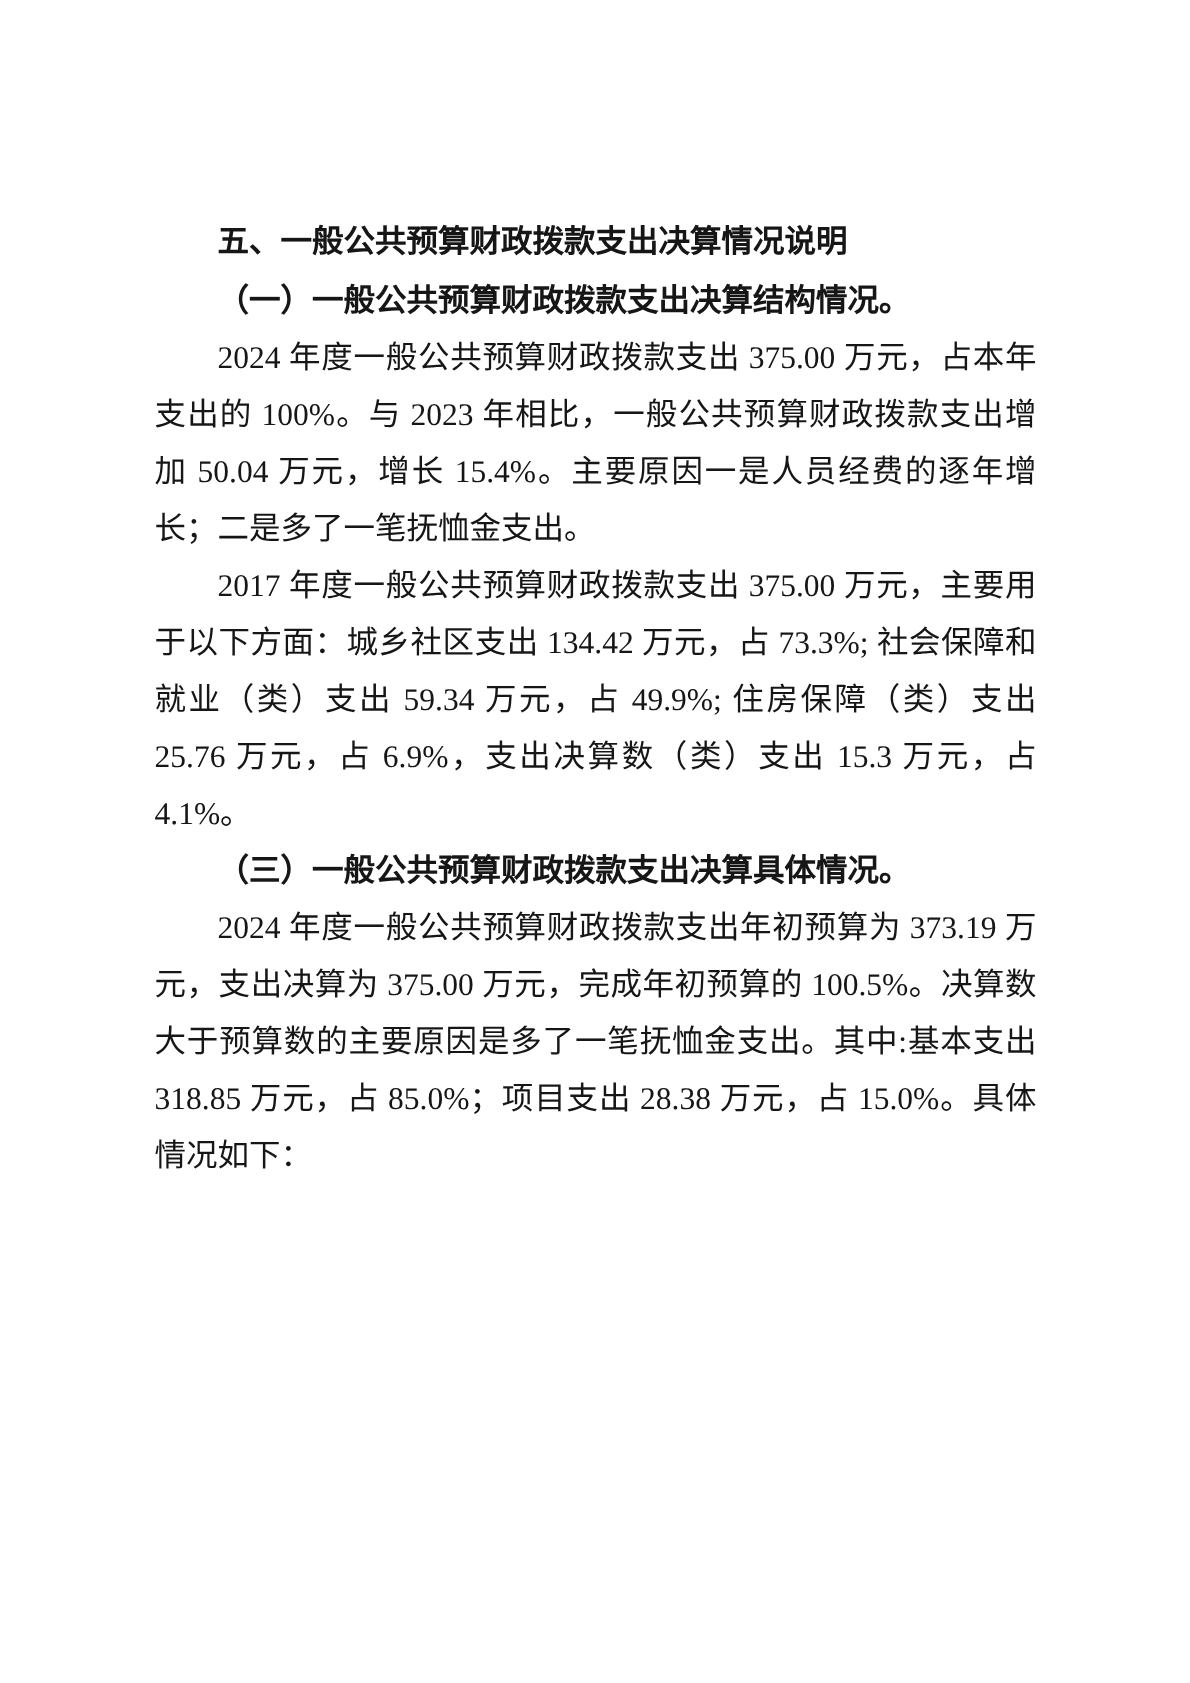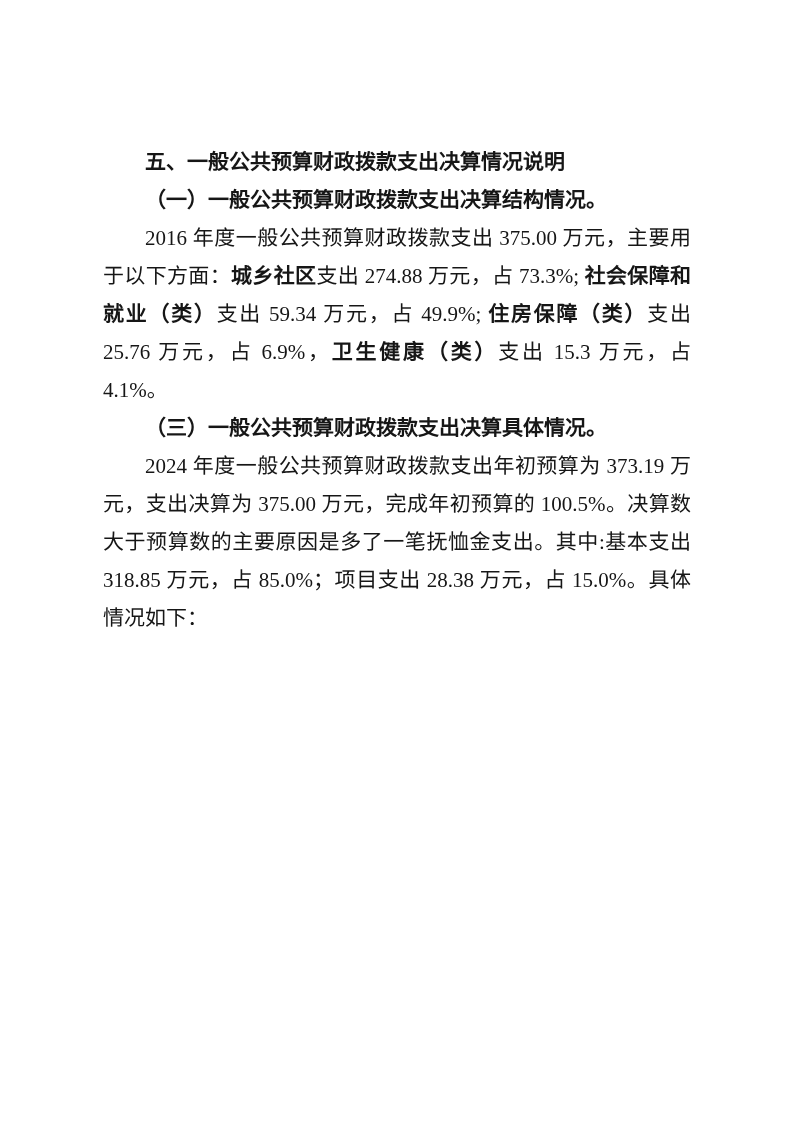--- a/index.html
+++ b/index.html
@@ -34,44 +34,45 @@
     font-weight: normal;
     text-indent: 42px;
   }
   .h-main {
     font-family: "Liberation Sans", sans-serif;
     font-weight: 700 !important;
   }
   .h-sub {
     font-weight: 700 !important;
   }
-  .b { font-weight: 700; }
+  .b { font-weight: 400; }
   .footer-pagenum {
     position: absolute;
     top: 990px;
     right: 100px;
     font-size: 20px;
     letter-spacing: 1px;
     font-family: "Liberation Serif", serif;
     color: #0369a1;
   }
 </style>
 </head>
 <body>
 
 <div class="page">
   <div class="content">
 
     <h1 class="h-main">五、一般公共预算财政拨款支出决算情况说明</h1>
 
     <h2 class="h-sub">（一）一般公共预算财政拨款支出决算结构情况。</h2>
 
+    <p><span>2024 年度一般公共预算财政拨款支出 375.00 万元，占本年支出的 100%。与 2023 年相比，一般公共预算财政拨款支出增加 50.04 万元，增长 15.4%。主要原因一是人员经费的逐年增长；二是多了一笔抚恤金支出。</span></p>
 
 
-    <p><span>2016 年度一般公共预算财政拨款支出 375.00 万元，主要用于以下方面：</span><span class="b">城乡社区</span><span>支出 274.88 万元，占 73.3%; </span><span class="b">社会保障和就业（类）</span><span>支出 59.34 万元，占 49.9%; </span><span class="b">住房保障（类）</span><span>支出 25.76 万元，占 6.9%，</span><span class="b">卫生健康（类）</span><span>支出 15.3 万元，占 4.1%。</span></p>
+    <p><span>2017 年度一般公共预算财政拨款支出 375.00 万元，主要用于以下方面：</span><span class="b">城乡社区</span><span>支出 134.42 万元，占 73.3%; </span><span class="b">社会保障和就业（类）</span><span>支出 59.34 万元，占 49.9%; </span><span class="b">住房保障（类）</span><span>支出 25.76 万元，占 6.9%，</span><span class="b">支出决算数（类）</span><span>支出 15.3 万元，占 4.1%。</span></p>
 
     <h2 class="h-sub">（三）一般公共预算财政拨款支出决算具体情况。</h2>
 
     <p><span>2024 年度一般公共预算财政拨款支出年初预算为 373.19 万元，支出决算为 375.00 万元，完成年初预算的 100.5%。决算数大于预算数的主要原因是多了一笔抚恤金支出。其中:基本支出 318.85 万元，占 85.0%；项目支出 28.38 万元，占 15.0%。具体情况如下：</span></p>
 
 
   </div>
 
   <div class="footer-pagenum">-13-</div>
 </div>

